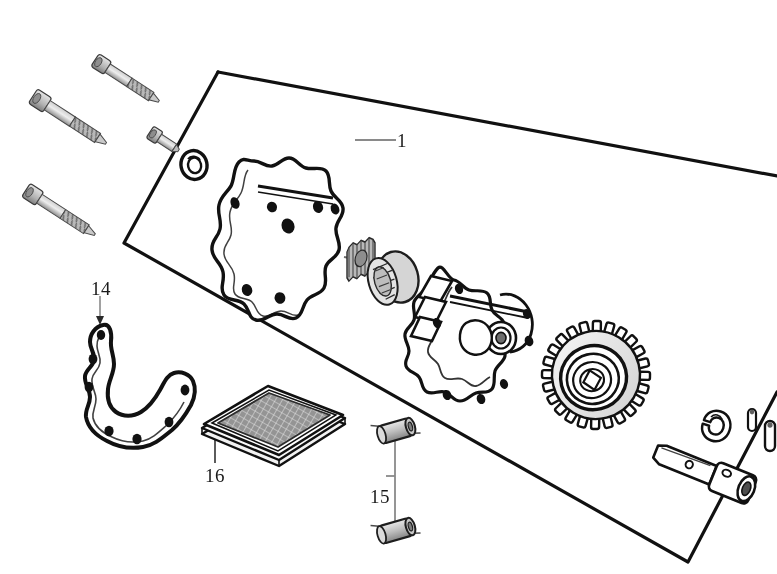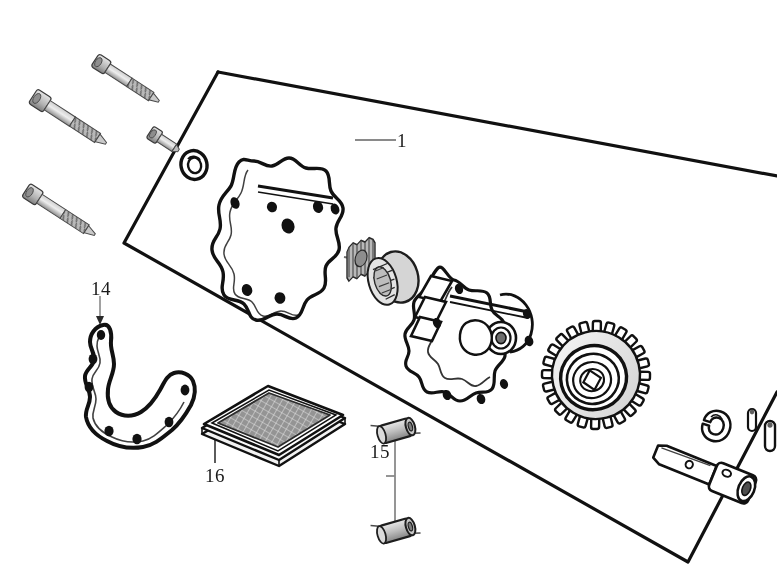--- a/index.html
+++ b/index.html
@@ -29,21 +29,21 @@
     position: absolute;
     font-family: "Liberation Serif", "DejaVu Serif", serif;
     font-size: 19px;
     color: #1a1a1a;
     line-height: 1;
     letter-spacing: 0.5px;
     user-select: none;
     white-space: nowrap;
   }
   #callout-1  { left: 397px; top: 131px; }
-  #callout-15 { left: 370px; top: 442px; text-align: center; }
+  #callout-15 { left: 370px; top: 487px; text-align: center; }
   #callout-16 { left: 205px; top: 466px; }
   #callout-17 { left: 91px;  top: 279px; }
 </style>
 </head>
 <body>
 
 <div id="diagram-root">
 
   <svg id="diagram-svg" viewBox="0 0 777 574">
     <defs>

